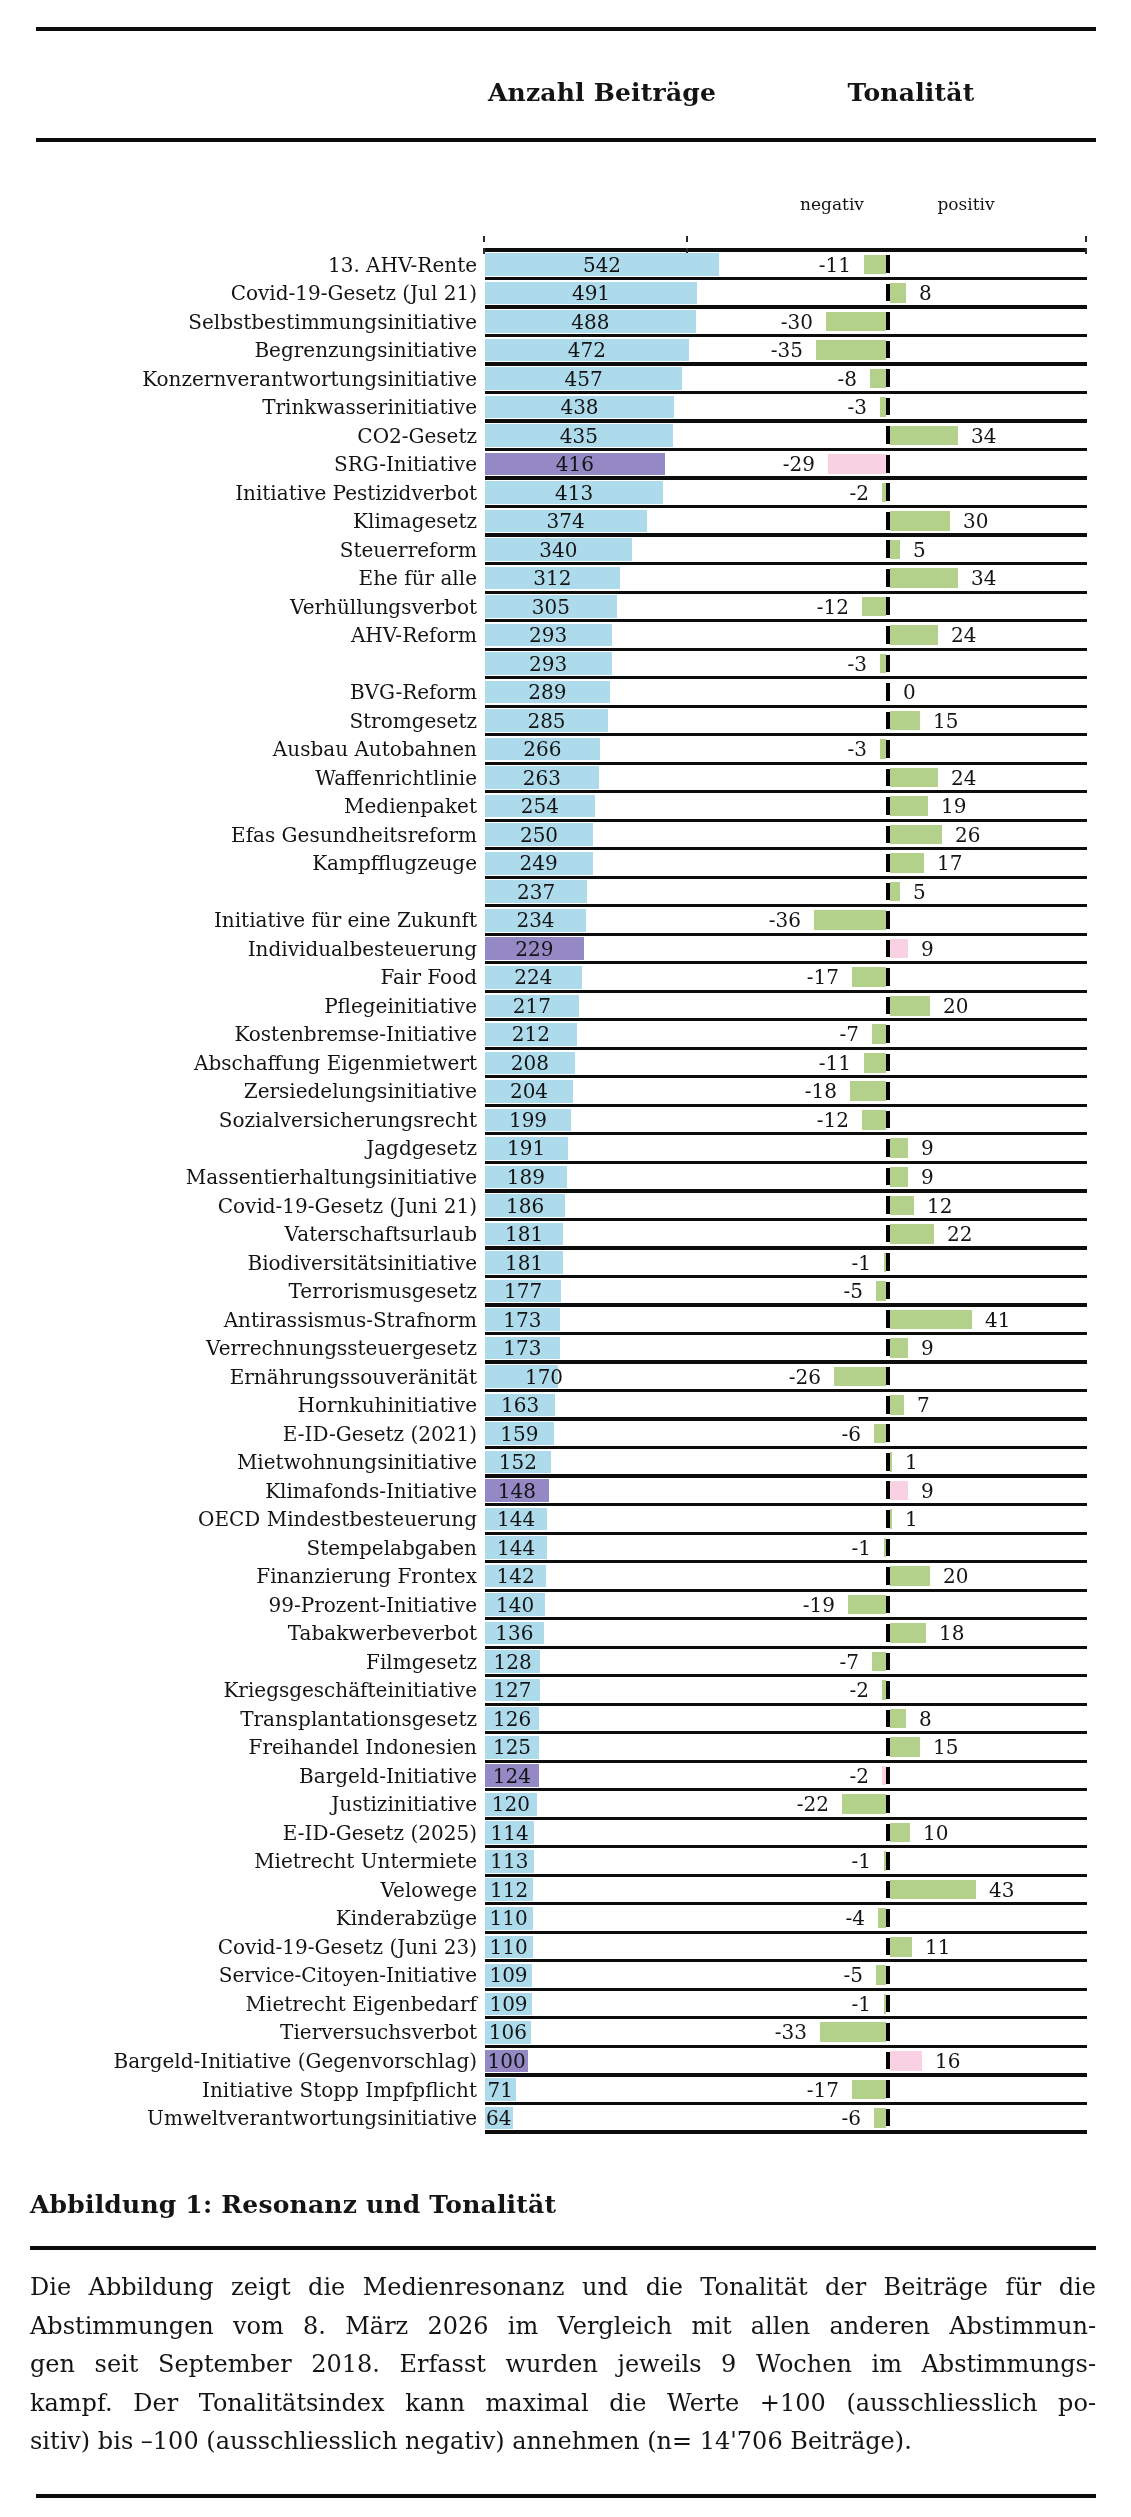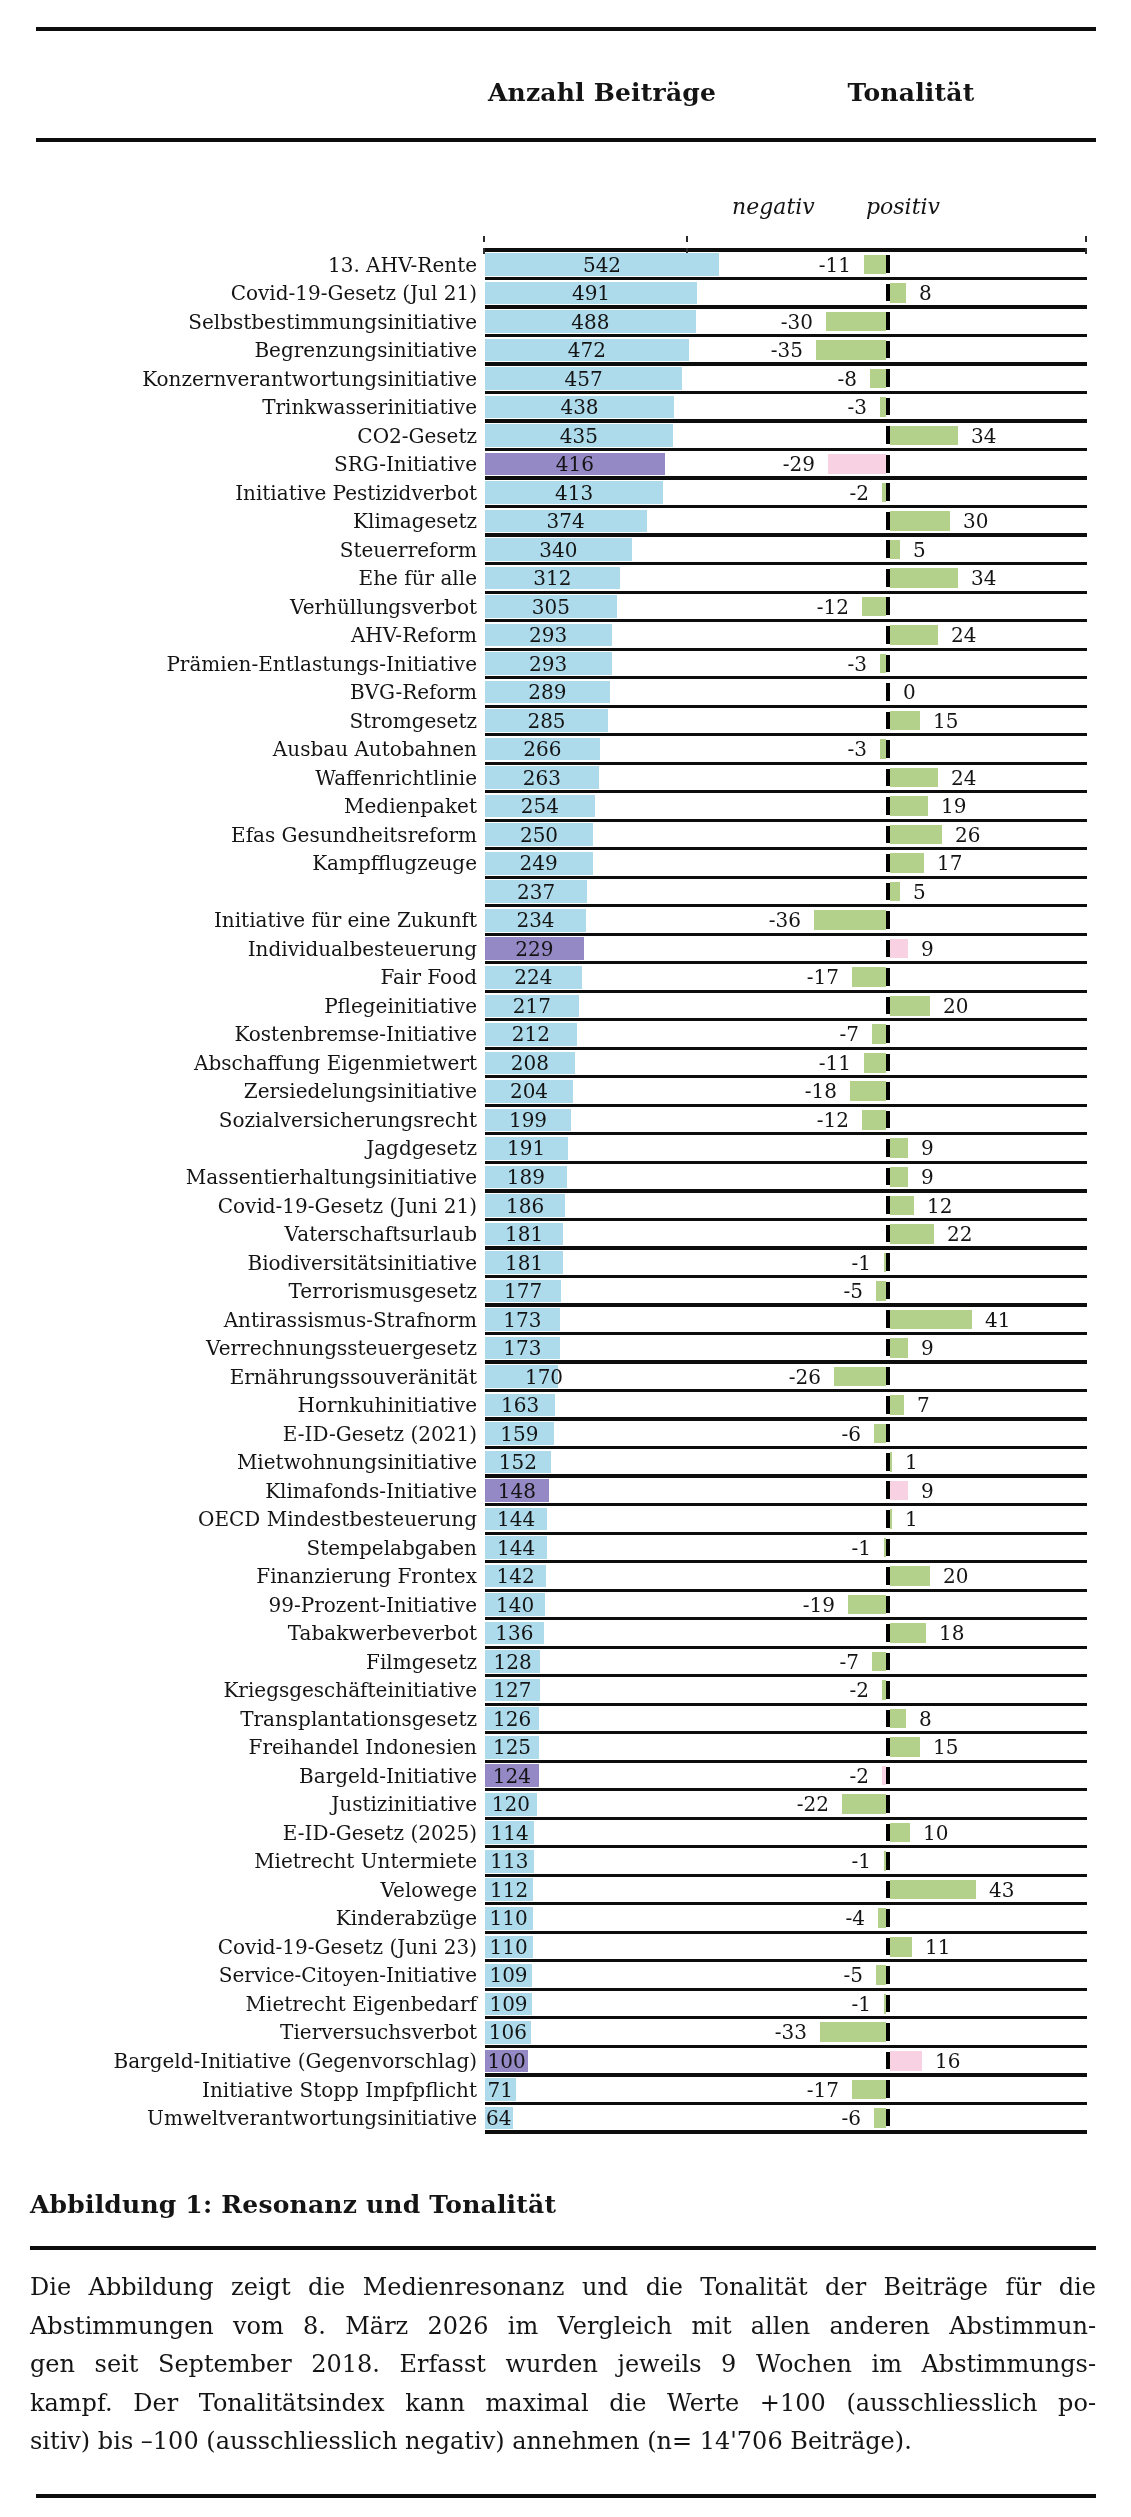--- a/index.html
+++ b/index.html
@@ -1,20 +1,20 @@
 <!DOCTYPE html>
 <html><head>
 <meta charset="utf-8">
 <style>
   html,body{margin:0;padding:0;background:#ffffff;}
   .page{position:relative;width:1131px;height:2517px;background:#fff;overflow:hidden;
         font-family:"DejaVu Serif",serif;color:#141414;}
   .rule{position:absolute;background:#0d0d0d;height:3.5px;}
   .colhead{position:absolute;font-weight:bold;font-size:25px;text-align:center;letter-spacing:0.2px;}
-  .subhead{position:absolute;font-size:22px;text-align:left;font-style:italic;}
+  .subhead{position:absolute;font-size:17px;text-align:center;}
   .chart{position:absolute;left:0;top:248px;width:1131px;}
   .chart-topline{position:absolute;left:485px;width:602px;top:0;height:3.5px;background:#0d0d0d;}
   .rows{position:absolute;left:0;top:3.5px;width:1131px;}
   .row{position:relative;width:1131px;height:28.53px;box-sizing:border-box;}
   .rowline{position:absolute;left:485px;width:602px;bottom:0;height:3.2px;background:#0d0d0d;z-index:6;}
   .rlabel{position:absolute;left:0;top:0;width:477px;height:25px;line-height:26px;
           text-align:right;font-size:20px;white-space:nowrap;z-index:4;}
   .bbar{position:absolute;top:1.6px;height:22.6px;z-index:2;}
   .bval{position:absolute;top:0;height:25px;line-height:26px;font-size:20px;z-index:4;
         transform:translateX(-50%);white-space:nowrap;}
@@ -169,21 +169,20 @@
         <div class="row">
           <span class="rlabel">AHV-Reform</span>
           <div class="bbar" style="left: 485px; width: 126.5px; background: rgb(174, 219, 235);"></div>
           <span class="bval" style="left: 548.2px;">293</span>
           <div class="tbar" style="left: 890px; width: 48px; background: rgb(179, 209, 139);"></div>
           <span class="tval" style="left: 951px;">24</span>
           <div class="zline"></div>
           <div class="rowline"></div>
         </div>
         <div class="row">
-          <span class="rlabel">Prämien-Entlastungs-Initiative</span>
           <div class="bbar" style="left: 485px; width: 126.5px; background: rgb(174, 219, 235);"></div>
           <span class="bval" style="left: 548.2px;">293</span>
           <div class="tbar" style="left: 880px; width: 6px; background: rgb(179, 209, 139);"></div>
           <span class="tval neg" style="left: 749px;">-3</span>
           <div class="zline"></div>
           <div class="rowline"></div>
         </div>
         <div class="row">
           <span class="rlabel">BVG-Reform</span>
           <div class="bbar" style="left: 485px; width: 124.8px; background: rgb(174, 219, 235);"></div>

